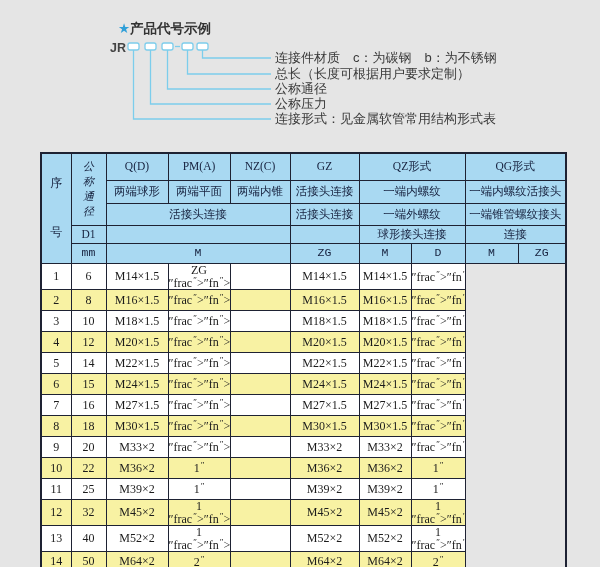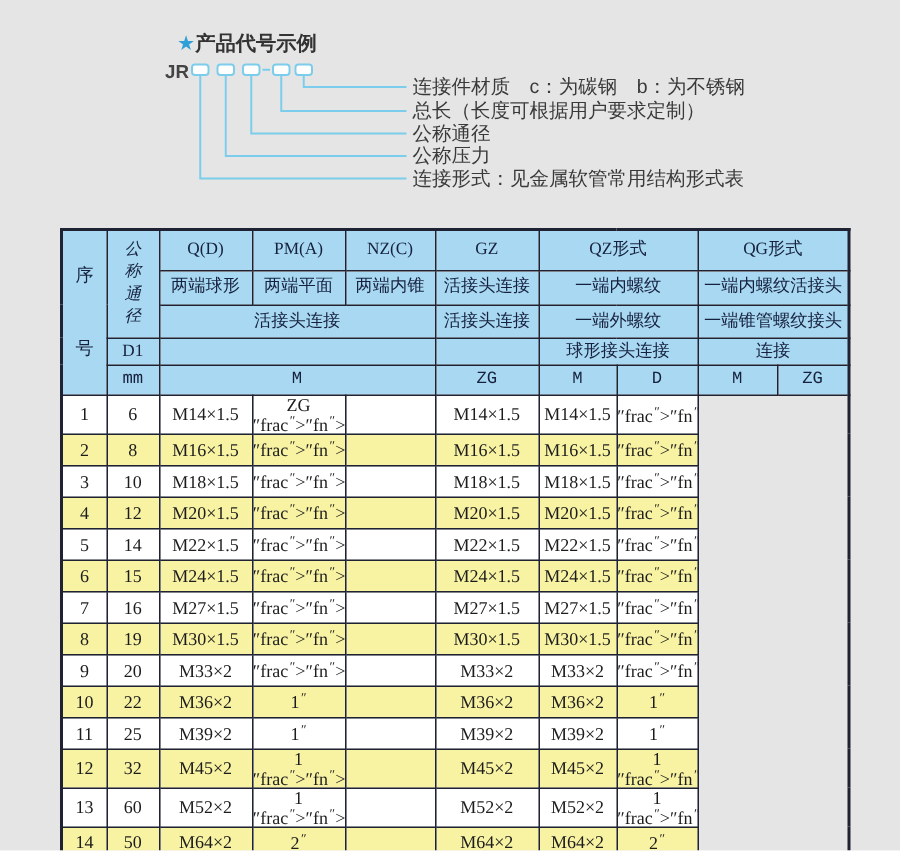--- a/index.html
+++ b/index.html
@@ -194,21 +194,21 @@
           <td>16</td>
           <td>M27×1.5</td>
           <td><span class="&lt;span">″</span>frac<span class="inch">″</span>&gt;<span class="&lt;span">″</span>fn<span class="inch">″</span>&gt;1fd&gt;2</td>
           <td></td>
           <td>M27×1.5</td>
           <td>M27×1.5</td>
           <td><span class="&lt;span">″</span>frac<span class="inch">″</span>&gt;<span class="&lt;span">″</span>fn<span class="inch">″</span>&gt;1fd&gt;2</td>
         </tr>
         <tr class="alt">
           <td>8</td>
-          <td>19</td>
+          <td>18</td>
           <td>M30×1.5</td>
           <td><span class="&lt;span">″</span>frac<span class="inch">″</span>&gt;<span class="&lt;span">″</span>fn<span class="inch">″</span>&gt;3fd&gt;4</td>
           <td></td>
           <td>M30×1.5</td>
           <td>M30×1.5</td>
           <td><span class="&lt;span">″</span>frac<span class="inch">″</span>&gt;<span class="&lt;span">″</span>fn<span class="inch">″</span>&gt;3fd&gt;4</td>
         </tr>
         <tr>
           <td>9</td>
           <td>20</td>
@@ -244,21 +244,21 @@
           <td>32</td>
           <td>M45×2</td>
           <td>1 <span class="&lt;span">″</span>frac<span class="inch">″</span>&gt;<span class="&lt;span">″</span>fn<span class="inch">″</span>&gt;1fd&gt;4</td>
           <td></td>
           <td>M45×2</td>
           <td>M45×2</td>
           <td>1 <span class="&lt;span">″</span>frac<span class="inch">″</span>&gt;<span class="&lt;span">″</span>fn<span class="inch">″</span>&gt;1fd&gt;4</td>
         </tr>
         <tr>
           <td>13</td>
-          <td>60</td>
+          <td>40</td>
           <td>M52×2</td>
           <td>1 <span class="&lt;span">″</span>frac<span class="inch">″</span>&gt;<span class="&lt;span">″</span>fn<span class="inch">″</span>&gt;1fd&gt;2</td>
           <td></td>
           <td>M52×2</td>
           <td>M52×2</td>
           <td>1 <span class="&lt;span">″</span>frac<span class="inch">″</span>&gt;<span class="&lt;span">″</span>fn<span class="inch">″</span>&gt;1fd&gt;2</td>
         </tr>
         <tr class="alt">
           <td>14</td>
           <td>50</td>

